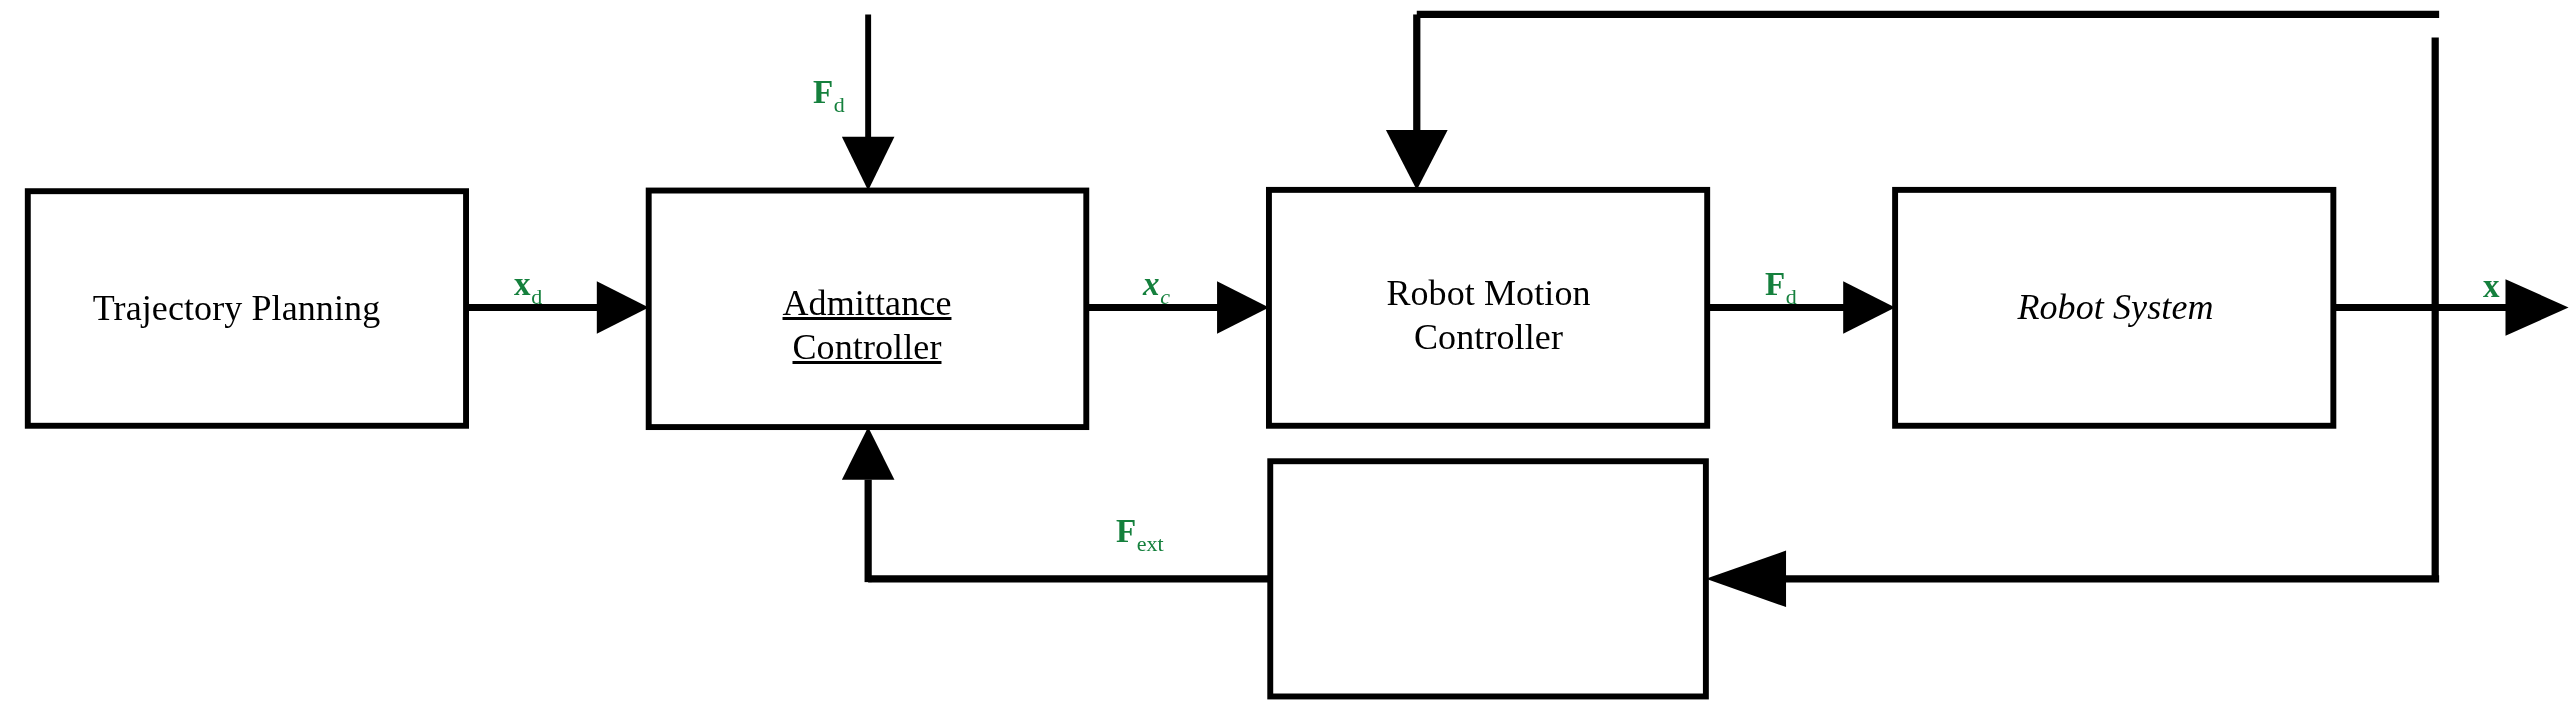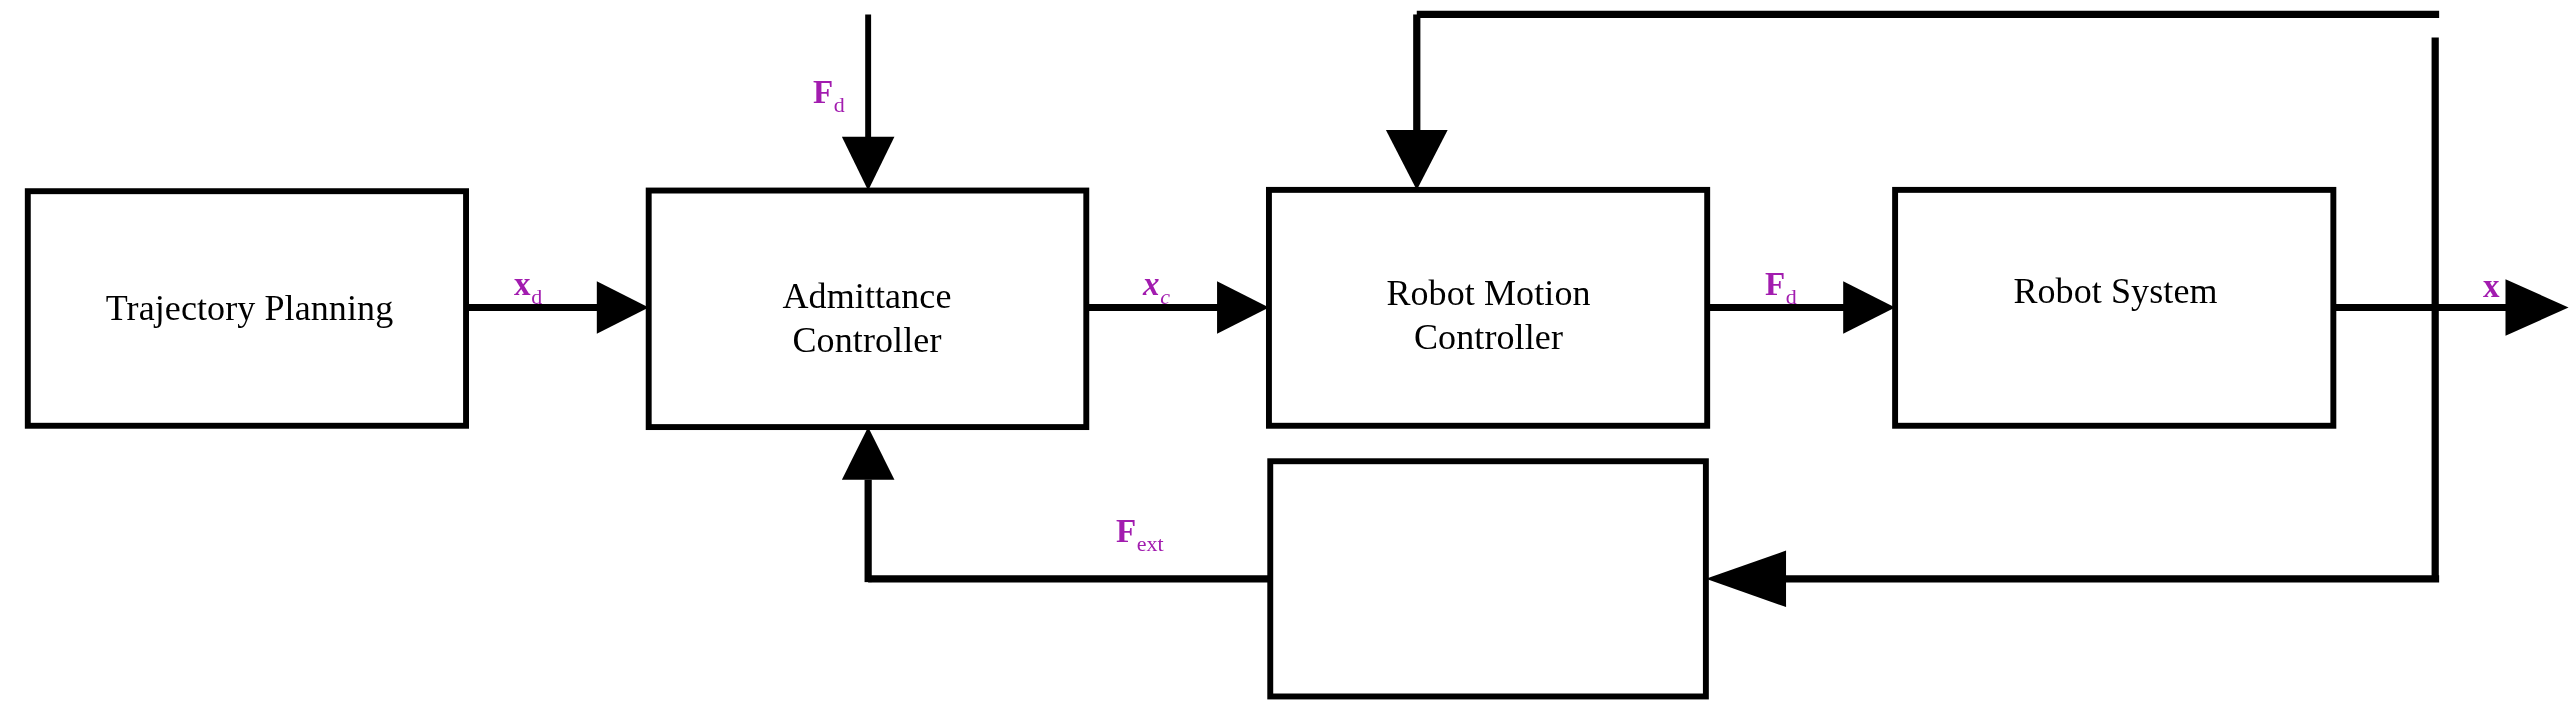--- a/index.html
+++ b/index.html
@@ -56,21 +56,21 @@
     font-family: "Liberation Serif", "DejaVu Serif", serif;
     font-size: 36px;
     line-height: 1.22;
     font-weight: 400;
     letter-spacing: 0.1px;
     pointer-events: none;
     white-space: pre-line;
   }
   .sig-label {
     position: absolute;
-    color: #a21caf;
+    color: #15803d;
     font-family: "Liberation Serif", "DejaVu Serif", serif;
     font-size: 33px;
     font-weight: bold;
     line-height: 1;
     white-space: nowrap;
     pointer-events: none;
   }
   .sig-label .sub {
     font-size: 22px;
     font-weight: normal;
@@ -116,29 +116,29 @@
     <line class="wire" x1="3705" y1="463" x2="3705" y2="881"></line>
     <line class="wire" x1="3711" y1="881" x2="2700" y2="881"></line>
     <polygon class="arrowhead" points="2717,838 2717,924 2595,881"></polygon>
 
     <line class="wire" x1="1932" y1="881" x2="1320" y2="881"></line>
     <line class="wire" x1="1320" y1="886" x2="1320" y2="730"></line>
     <polygon class="arrowhead" points="1280,730 1360,730 1320,650"></polygon>
 
   </svg>
 
-  <div class="blk-label" style="left:30px; top:191px; width:439px; height:235px;text-align:right;">Trajectory Planning</div>
+  <div class="blk-label" style="left:17px; top:191px; width:439px; height:235px;text-align:right;">Trajectory Planning</div>
 
-  <div class="blk-label" style="left:648px; top:200px; width:438px; height:237px;">Admittance
+  <div class="blk-label" style="left:648px; top:207px; width:438px; height:237px;text-decoration:underline;">Admittance
 Controller</div>
 
   <div class="blk-label" style="left:1269px; top:198px; width:439px; height:236px;">Robot Motion
 Controller</div>
 
-  <div class="blk-label" style="left:1896px; top:174px; width:439px; height:236px;">Robot System</div>
+  <div class="blk-label" style="left:1896px; top:190px; width:439px; height:236px;font-style:italic;">Robot System</div>
 
 
   <div class="sig-label" style="left:514px; top:268px;">
     <span>x</span><span class="sub">d</span>
   </div>
 
   <div class="sig-label" style="left:813px; top:76px;">
     <span>F</span><span class="sub">d</span>
   </div>
 

